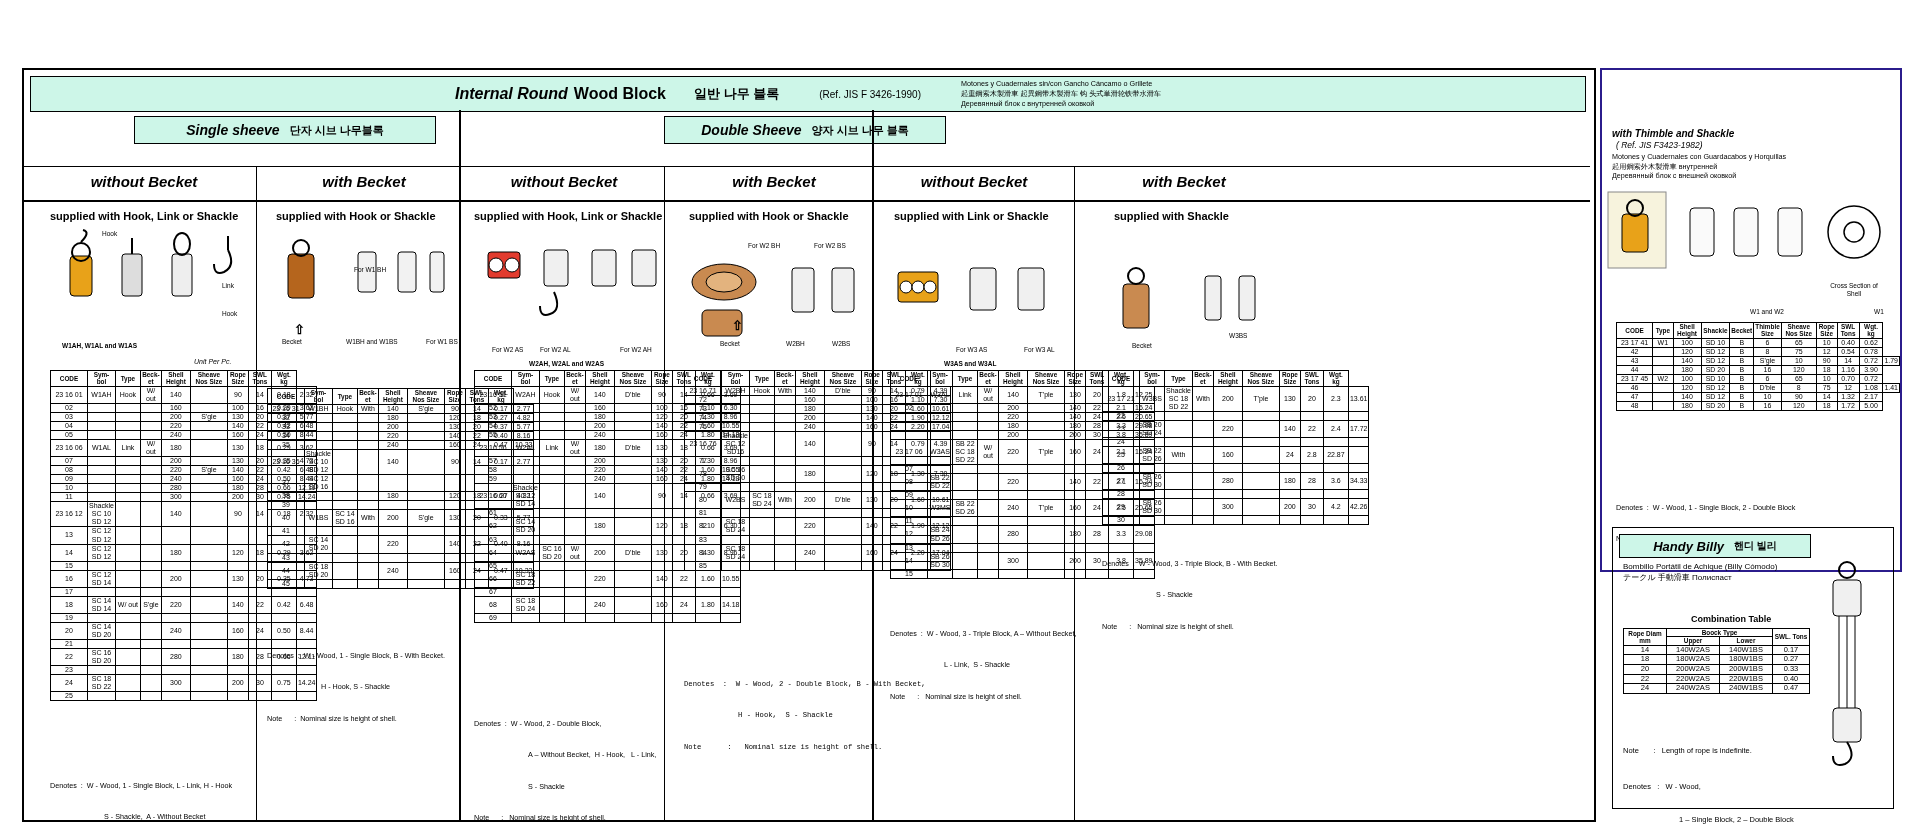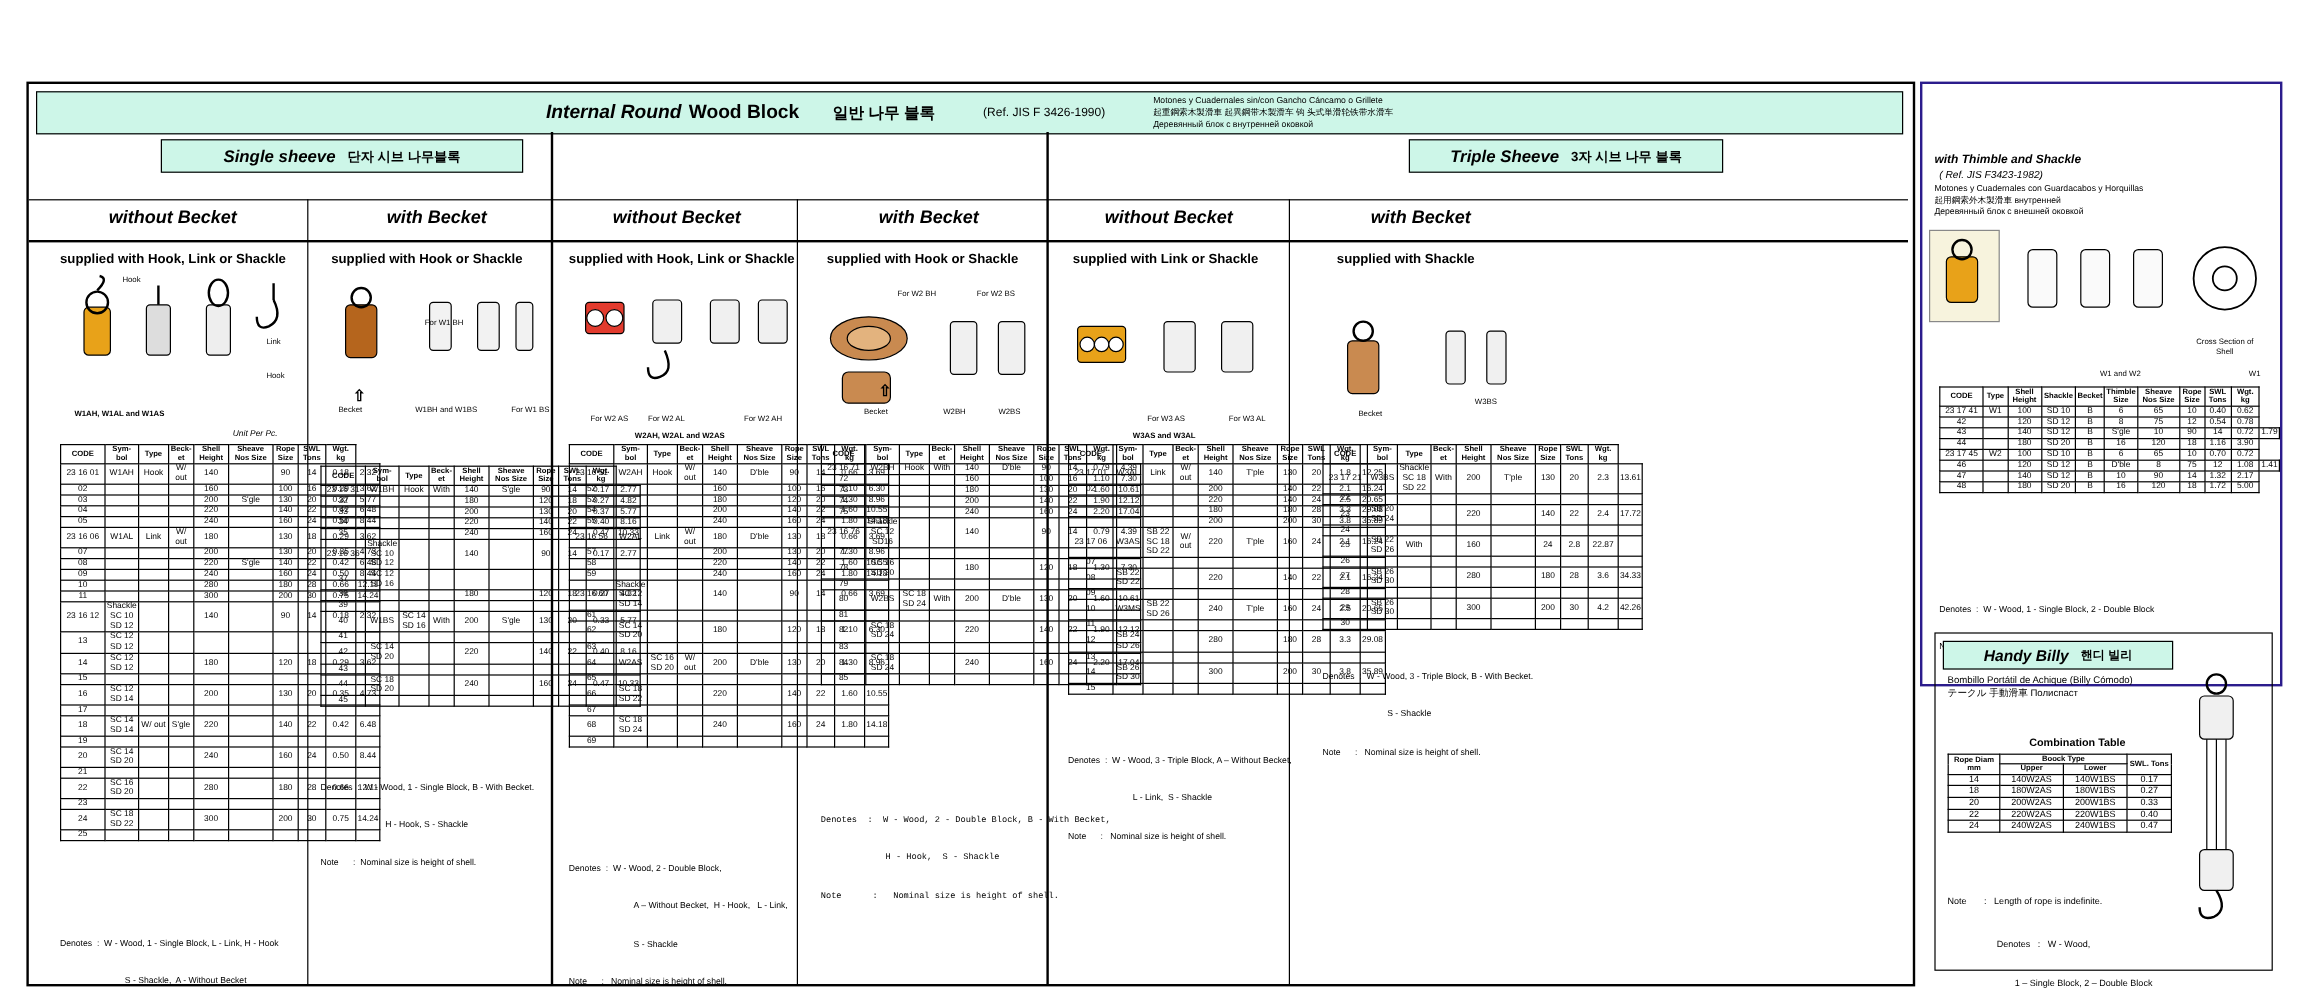--- a/index.html
+++ b/index.html
@@ -70,23 +70,23 @@
         <div>Motones y Cuadernales sin/con Gancho  Cáncamo o Grillete</div>
         <div>起重鋼索木製滑車  起異鋼带木製滑车   钩 头式単滑轮铁带水滑车</div>
         <div>Деревянный блок с внутренней оковкой</div>
       </span>
     </div>
 
     <div class="banner" style="left:110px;top:46px;width:300px;height:26px;">
       <span class="it" style="font-size:14px;">Single sheeve</span>
       <span style="font-size:11px;font-weight:bold;margin-left:10px;">단자 시브 나무블록</span>
     </div>
-    <div class="banner" style="left:1150px;top:46px;width:260px;height:26px;">
-      <span class="it" style="font-size:14px;">Triple Sheeve</span>
-      <span style="font-size:11px;font-weight:bold;margin-left:10px;">3자 시브 나무 블록</span>
+    <div class="banner" style="left:640px;top:46px;width:280px;height:26px;">
+      <span class="it" style="font-size:14px;">Double Sheeve</span>
+      <span style="font-size:11px;font-weight:bold;margin-left:10px;">양자 시브 나무 블록</span>
     </div>
 
     <div class="rule" style="left:0;top:96px;width:1566px;height:1px;"></div>
     <div class="rule" style="left:0;top:130px;width:1566px;height:2px;"></div>
 
     <div class="rule" style="left:232px;top:96px;width:1px;height:654px;"></div>
     <div class="rule" style="left:435px;top:40px;width:2px;height:710px;"></div>
     <div class="rule" style="left:640px;top:96px;width:1px;height:654px;"></div>
     <div class="rule" style="left:848px;top:40px;width:2px;height:710px;"></div>
     <div class="rule" style="left:1050px;top:96px;width:1px;height:654px;"></div>
@@ -1735,20 +1735,20 @@
               <td>24</td>
               <td>240W2AS</td>
               <td>240W1BS</td>
               <td>0.47</td>
             </tr>
           </tbody>
       </table>
     </div>
     <div class="notes" style="left:10px;top:196px;font-size:7.5px;">
       <div>Note       :   Length of rope is indefinite.</div>
-      <div style="margin-top:4px;margin-left:41px;">Denotes   :   W - Wood,</div>
+      <div style="margin-top:4px;">Denotes   :   W - Wood,</div>
       <div style="padding-left:56px;">1 – Single Block, 2 – Double Block</div>
       
       
     </div>
   </div>
 
 </div>
 
 </body></html>

